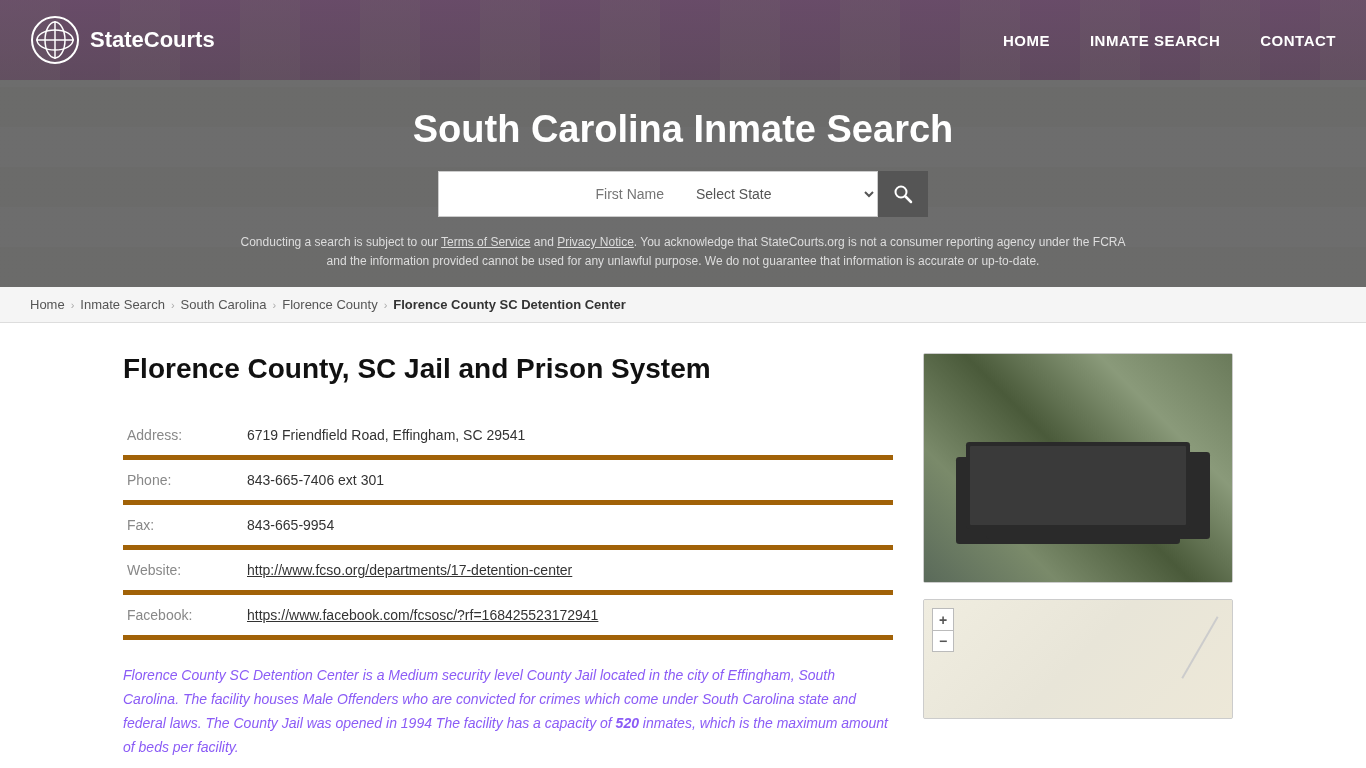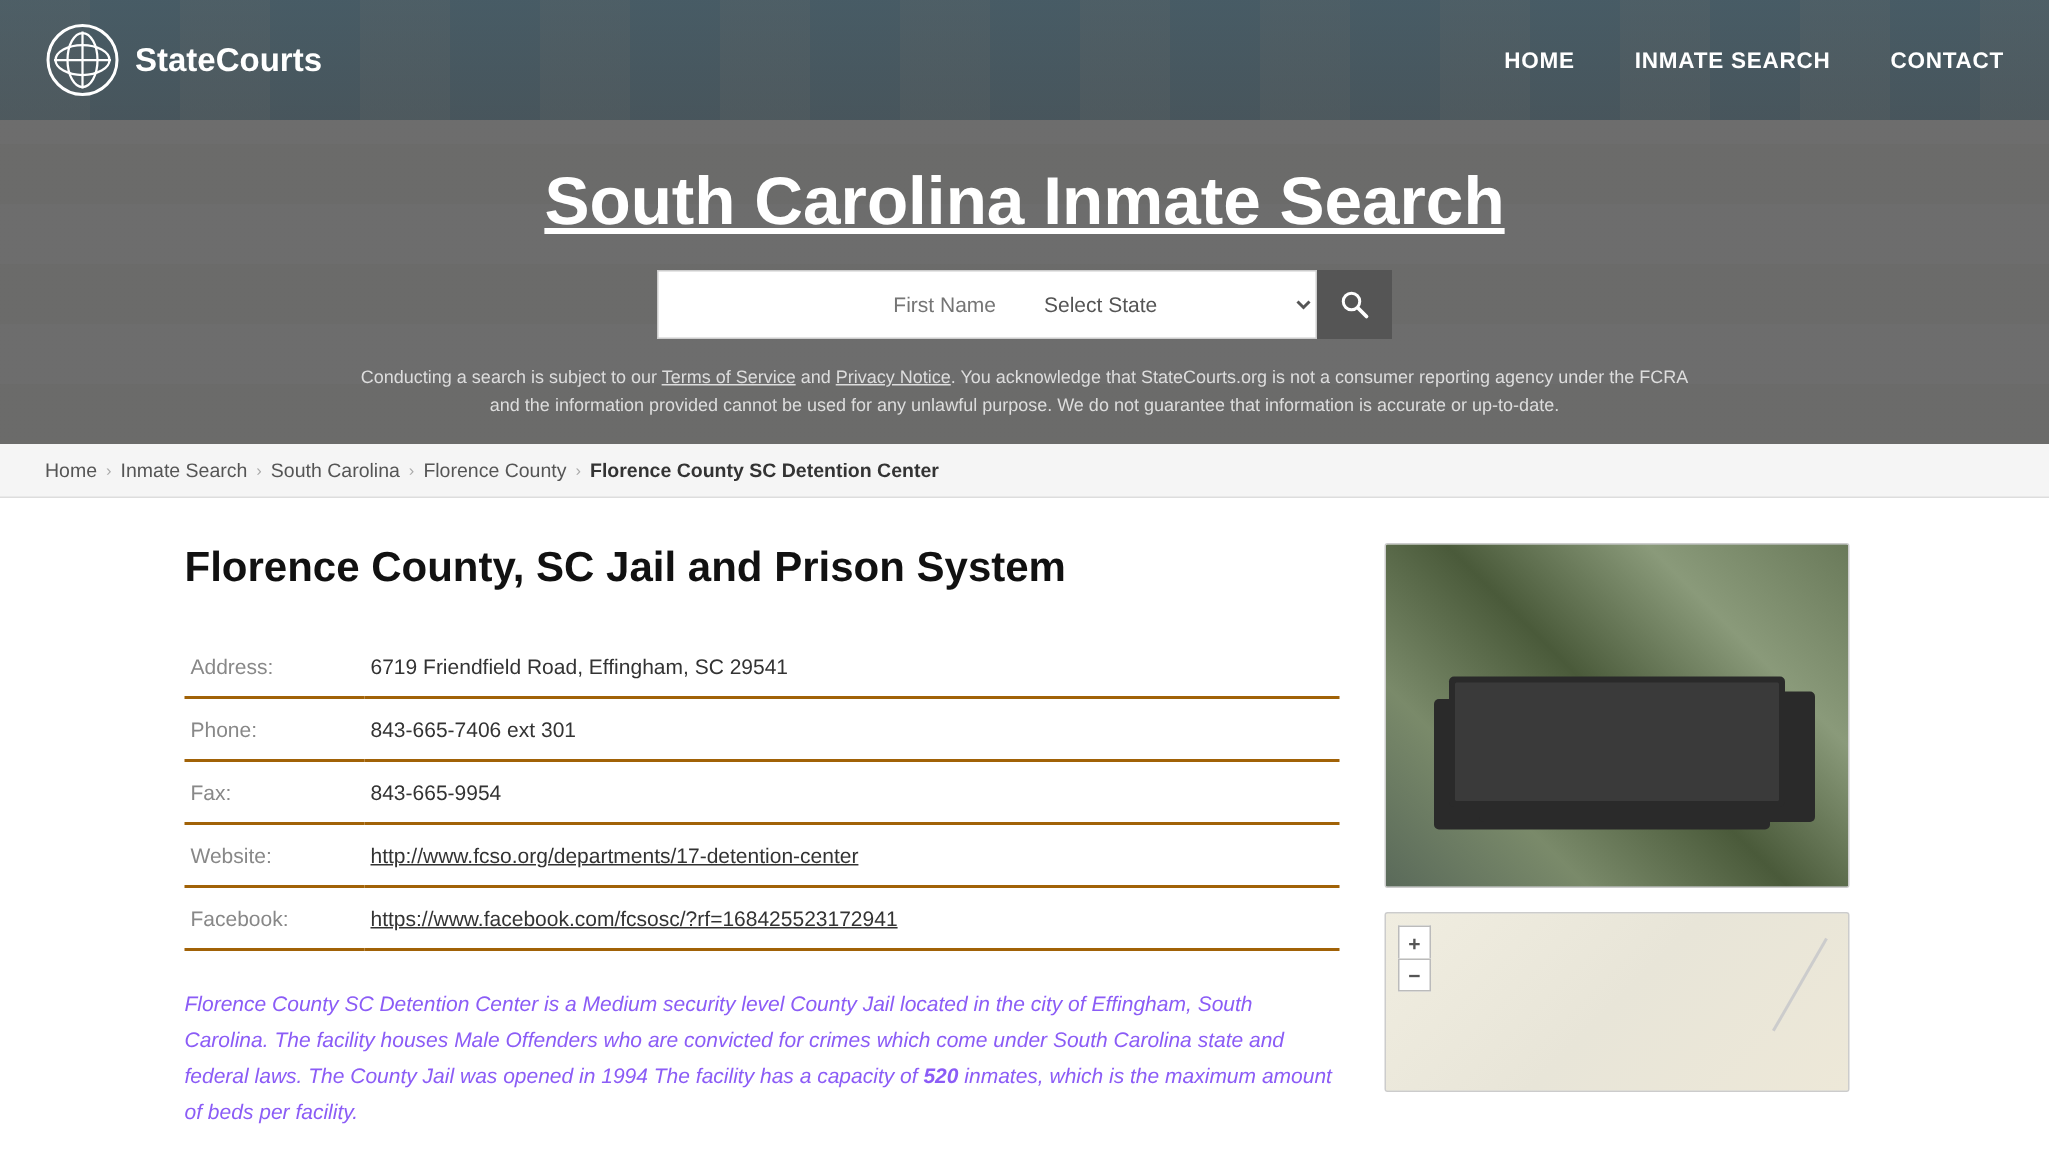--- a/index.html
+++ b/index.html
@@ -1,21 +1,21 @@
 <!DOCTYPE html>
 <html><head>
   <meta charset="utf-8">
   <style>
     * { margin: 0; padding: 0; box-sizing: border-box; }
     body { font-family: Arial, sans-serif; font-size: 14px; color: #333; background: #fff; width: 1366px; }
 
     
     .header {
       position: relative;
-      background: #0369a1;
+      background: #a21caf;
       height: 80px;
       display: flex;
       align-items: center;
       justify-content: space-between;
       padding: 0 30px;
       overflow: hidden;
     }
     .header-bg {
       position: absolute;
       inset: 0;
@@ -62,24 +62,23 @@
 
     
     .hero {
       background: linear-gradient(rgba(60,60,60,0.75), rgba(60,60,60,0.75)),
         repeating-linear-gradient(0deg, rgba(180,170,150,0.1) 0px, rgba(180,170,150,0.1) 40px, transparent 40px, transparent 80px);
       padding: 28px 20px 16px;
       text-align: center;
     }
     .hero-title {
       color: #fff;
-      font-size: 45px;
+      font-size: 38px;
       font-weight: bold;
       margin-bottom: 20px;
-      text-decoration: underline;
     }
     .search-bar {
       display: flex;
       justify-content: center;
       gap: 0;
       margin-bottom: 16px;
     }
     .search-bar input[type="text"] {
       height: 46px;
       padding: 0 14px;
@@ -175,21 +174,21 @@
       margin-bottom: 30px;
     }
 
     
     .info-table {
       width: 100%;
       border-collapse: collapse;
       margin-bottom: 24px;
     }
     .info-table tr {
-      border-bottom: 2px solid #a16207;
+      border-bottom: 5px solid #a16207;
     }
     .info-table td {
       padding: 12px 4px;
       vertical-align: top;
     }
     .info-table .label {
       color: #888;
       width: 120px;
       font-size: 14px;
     }

